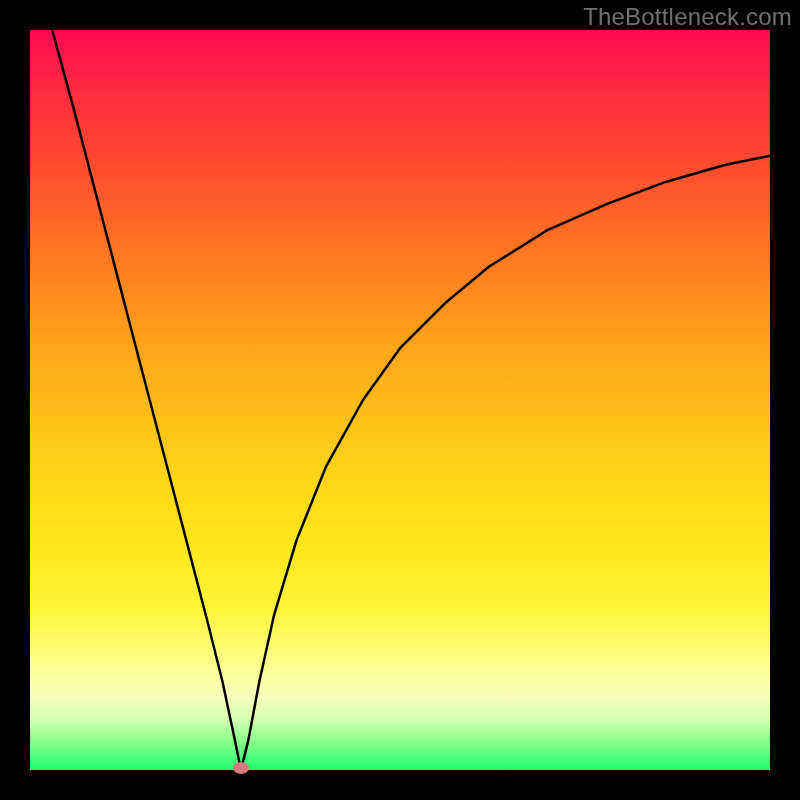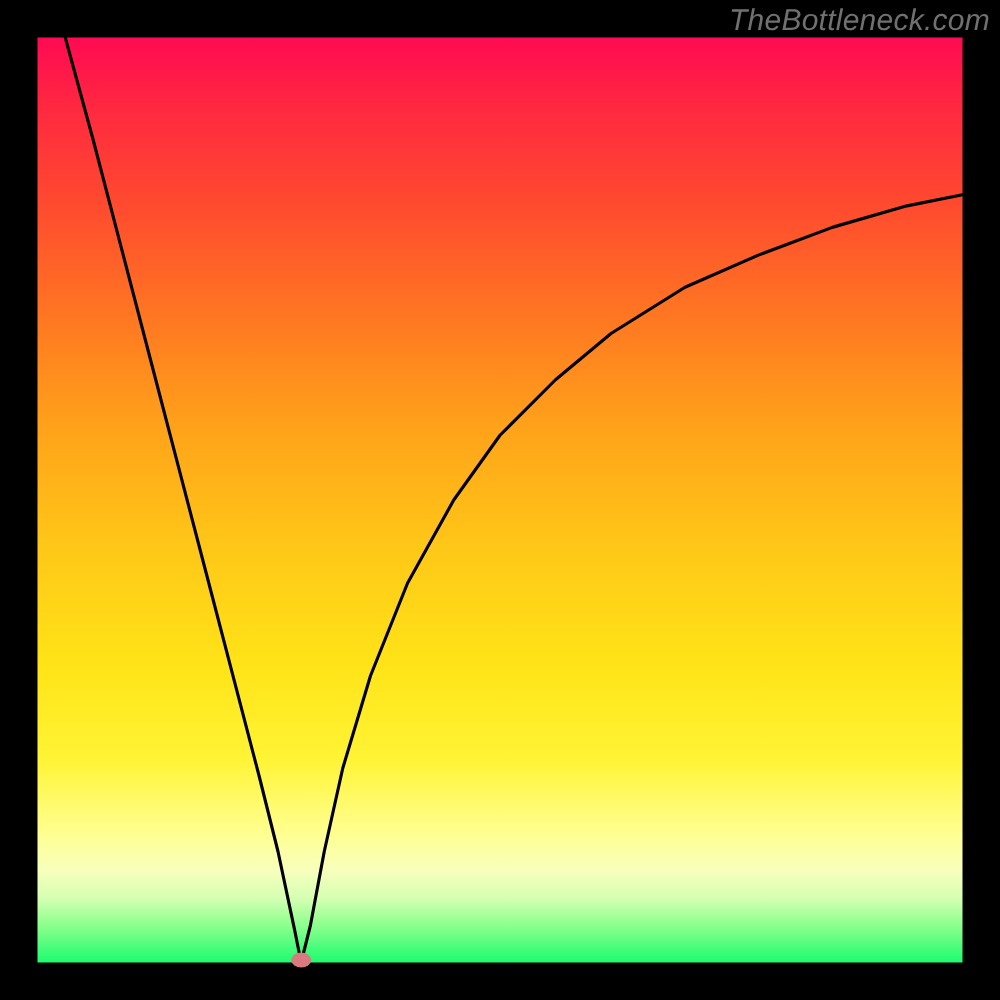--- a/index.html
+++ b/index.html
@@ -9,21 +9,20 @@
     height: 800px;
     background: #000;
     font-family: Arial, Helvetica, sans-serif;
     overflow: hidden;
   }
   .container {
     position: relative;
     width: 800px;
     height: 800px;
     background: #000;
-    font-style: italic;
   }
   .plot-area {
     position: absolute;
     left: 30px;
     top: 30px;
     width: 740px;
     height: 740px;
     background: linear-gradient(
       to bottom,
       #ff0a52 0%,

